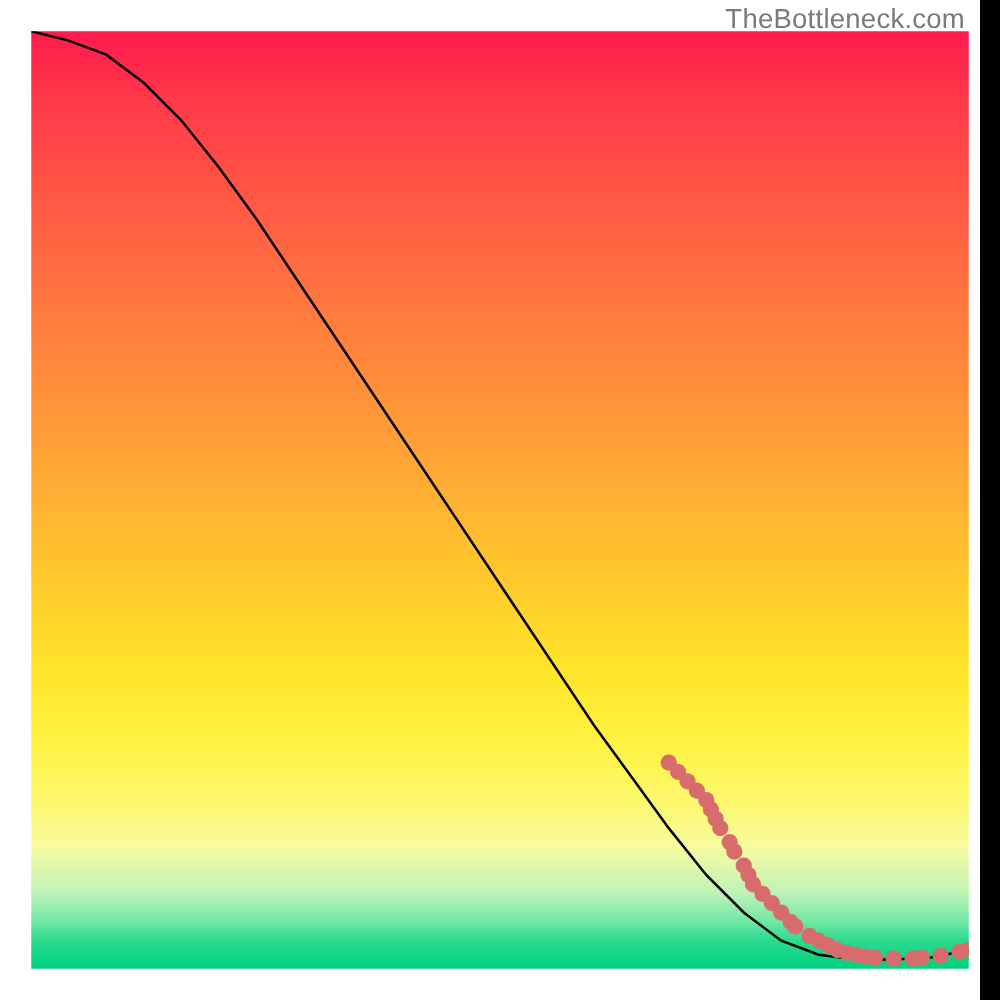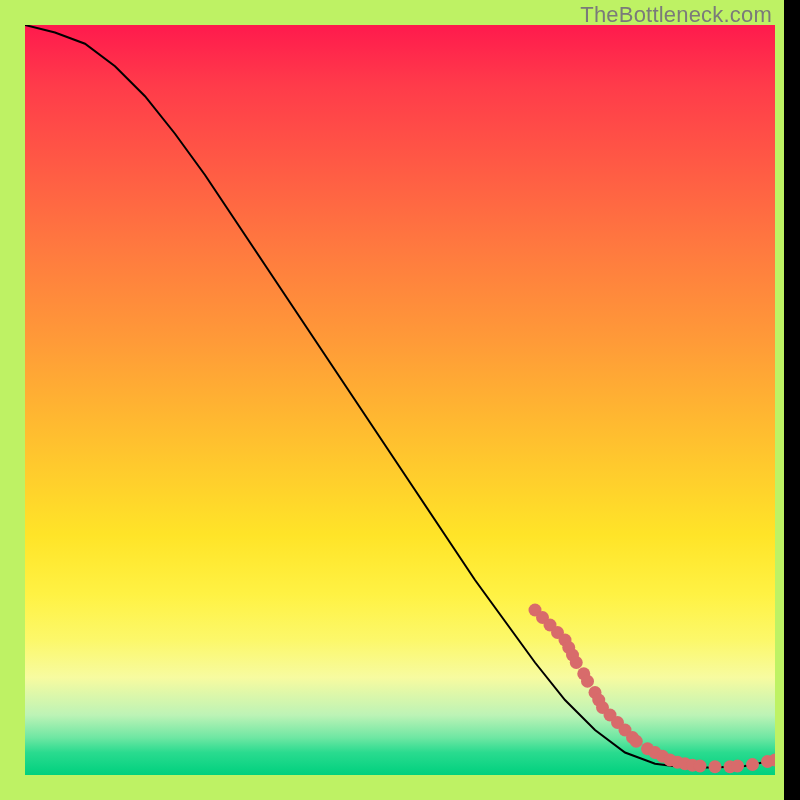--- a/index.html
+++ b/index.html
@@ -8,21 +8,21 @@
     width: 800px;
     height: 800px;
     background: #000;
     overflow: hidden;
     font-family: Arial, Helvetica, sans-serif;
   }
   .stage {
     position: relative;
     width: 784px;
     height: 800px;
-    background: #bef264;
+    background: #ffffff;
   }
   .plot {
     position: absolute;
     left: 25px;
     top: 25px;
     width: 750px;
     height: 750px;
   }
   .gradient {
     position: absolute;

